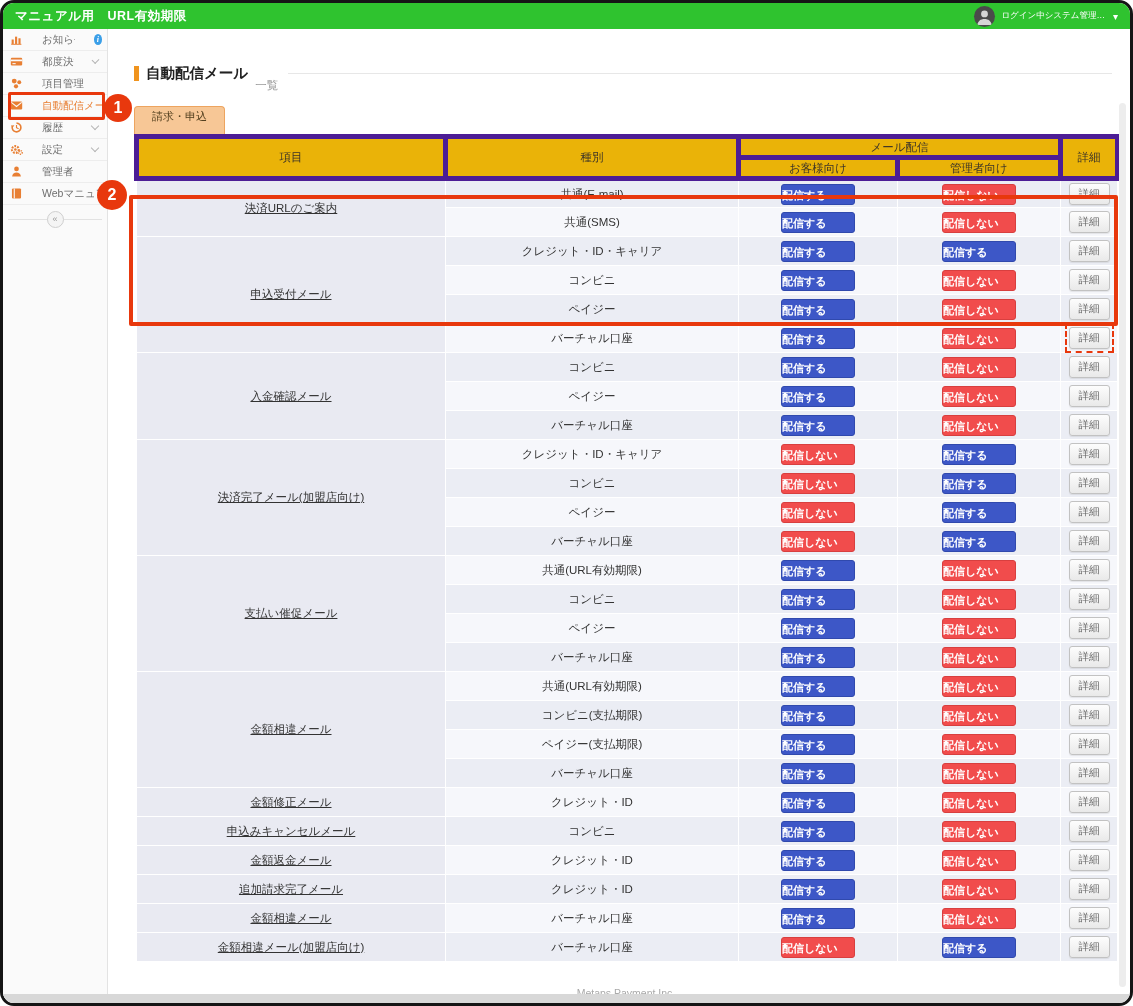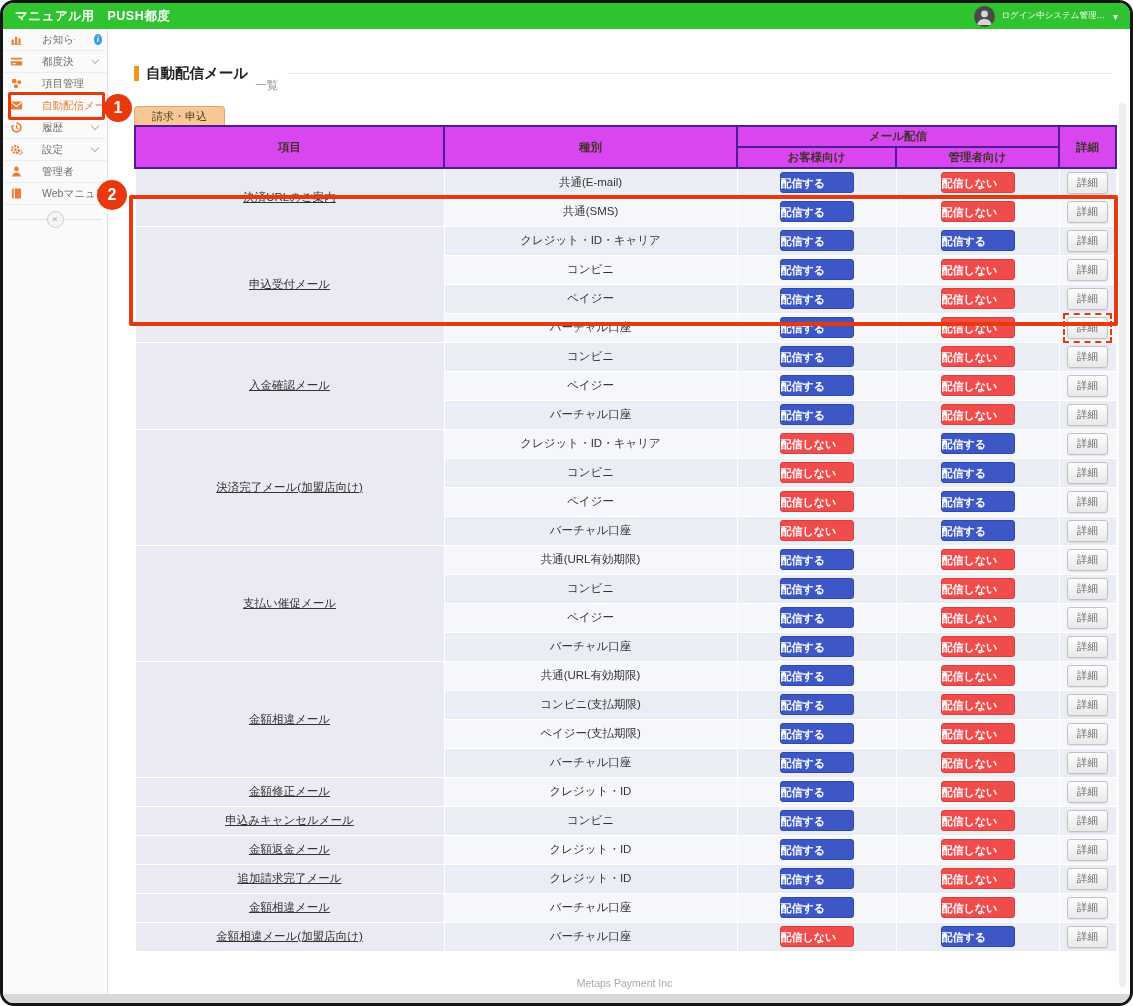--- a/index.html
+++ b/index.html
@@ -37,28 +37,28 @@
   .main { flex:1; padding:24px 0 0 26px; position:relative; }
 
   
   .page-title-row { display:flex; align-items:center; }
   .accent { width:5px; height:15px; background:#f0941e; margin-right:7px; flex:none; }
   .page-title-row h1 { font-size:14.5px; color:#222; font-weight:bold; }
   .subtitle { color:#999; font-size:11.5px; margin-left:7px;margin-top:25px; }
   .rule { flex:1; height:1px; background:#e7e7e7; margin:0 18px 0 10px; }
 
   
-  .tab { display:inline-block; margin-top:13px; height:19px; line-height:18px; padding:0 17px;
+  .tab { display:inline-block; margin-top:13px; height:28px; line-height:18px; padding:0 17px;
          background:#f7c796; border:1px solid #eda45f; border-bottom:none; border-radius:4px 4px 0 0;
          font-size:11px; color:#54401f; cursor:pointer; }
 
   
   table.mail-table { border-collapse:collapse; table-layout:fixed; width:981px; }
-  .mail-table th { background:#d946ef; color:#3c3428; font-size:11.5px; font-weight:bold;
-                   border:2px solid #4c1d95; height:21px; padding:0; text-align:center; }
+  .mail-table th { background:#eab308; color:#3c3428; font-size:11.5px; font-weight:normal;
+                   border:5px solid #4c1d95; height:21px; padding:0; text-align:center; }
   .mail-table td { border:1px solid #fff; height:29px; padding:0; text-align:center;
                    font-size:11.5px; color:#333; }
   td.group-cell { background:#e9eaf2 !important;text-decoration:underline; }
   tr.row-odd td { background:#ebedf4; }
   tr.row-even td { background:#f6f7fb; }
 
   .pill { display:inline-block; width:74px; height:21px; line-height:21px; border-radius:3px;
           color:#fff; font-size:11px; font-weight:bold; cursor:pointer; text-align:left; }
   .pill.send { background:#3d57c7; border:1px solid #3049ad; }
   .pill.nosend { background:#f14c4c; border:1px solid #d83f3f; }
@@ -80,21 +80,21 @@
   .anno-c2 { left:94px; top:177px; width:30px; height:30px; }
   .v-scroll { position:absolute; right:4px; top:100px; bottom:16px; width:7px; background:#ededed; border-radius:4px; z-index:5; }
   .bottom-strip { position:absolute; left:0; right:0; bottom:0; height:9px; background:#d8d8d8; z-index:6; }
 </style>
 </head>
 <body>
 
 <div class="frame">
 
   <header class="topbar">
-    <span class="topbar-title">マニュアル用　PUSH都度</span>
+    <span class="topbar-title">マニュアル用　URL有効期限</span>
     <div class="user-menu">
       <span class="avatar">
         <svg viewBox="0 0 16 16">
             <circle cx="8" cy="6" r="2.6" fill="#d6d6d6"></circle>
             <path d="M2.5 14.5c.4-3 2.6-4.6 5.5-4.6s5.1 1.6 5.5 4.6z" fill="#d6d6d6"></path>
           </svg>
       </span>
       <span class="user-text">
         <span>ログイン中</span>
         <span>システム管理…</span>

